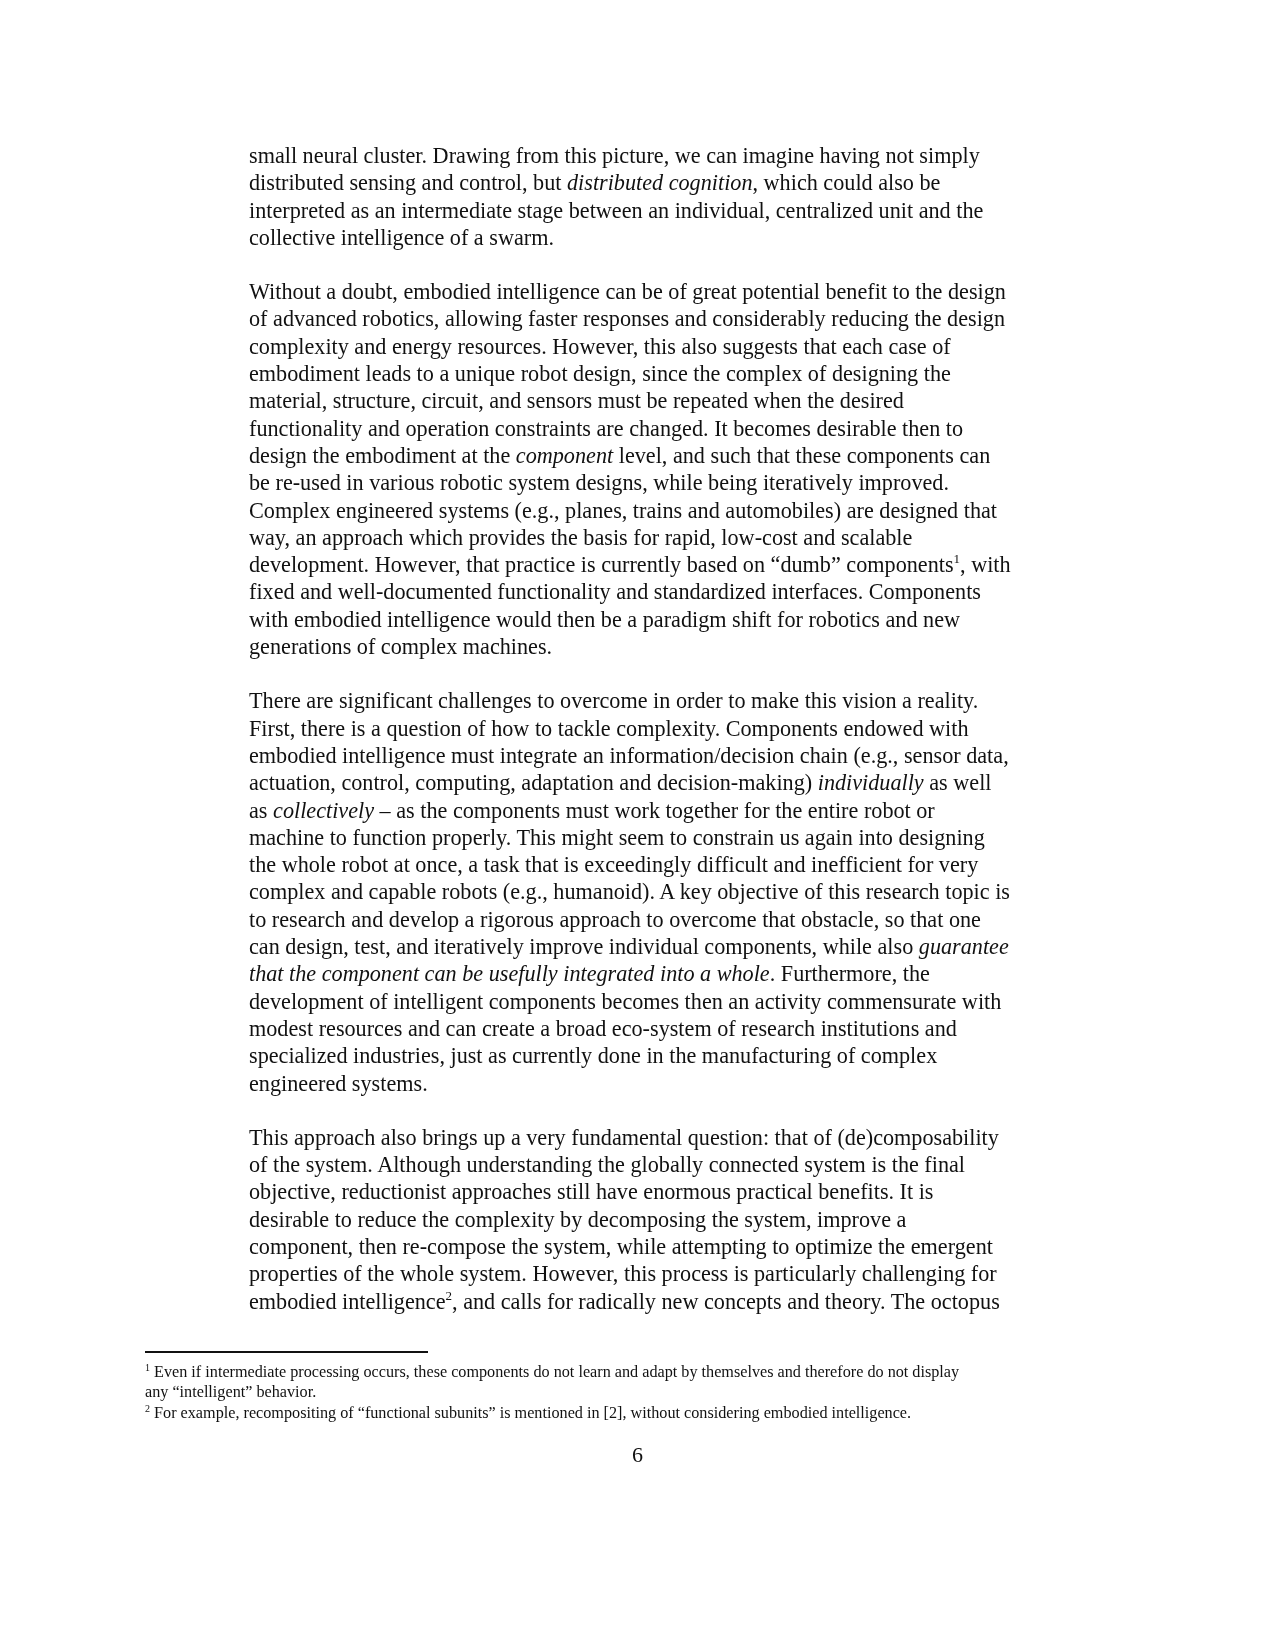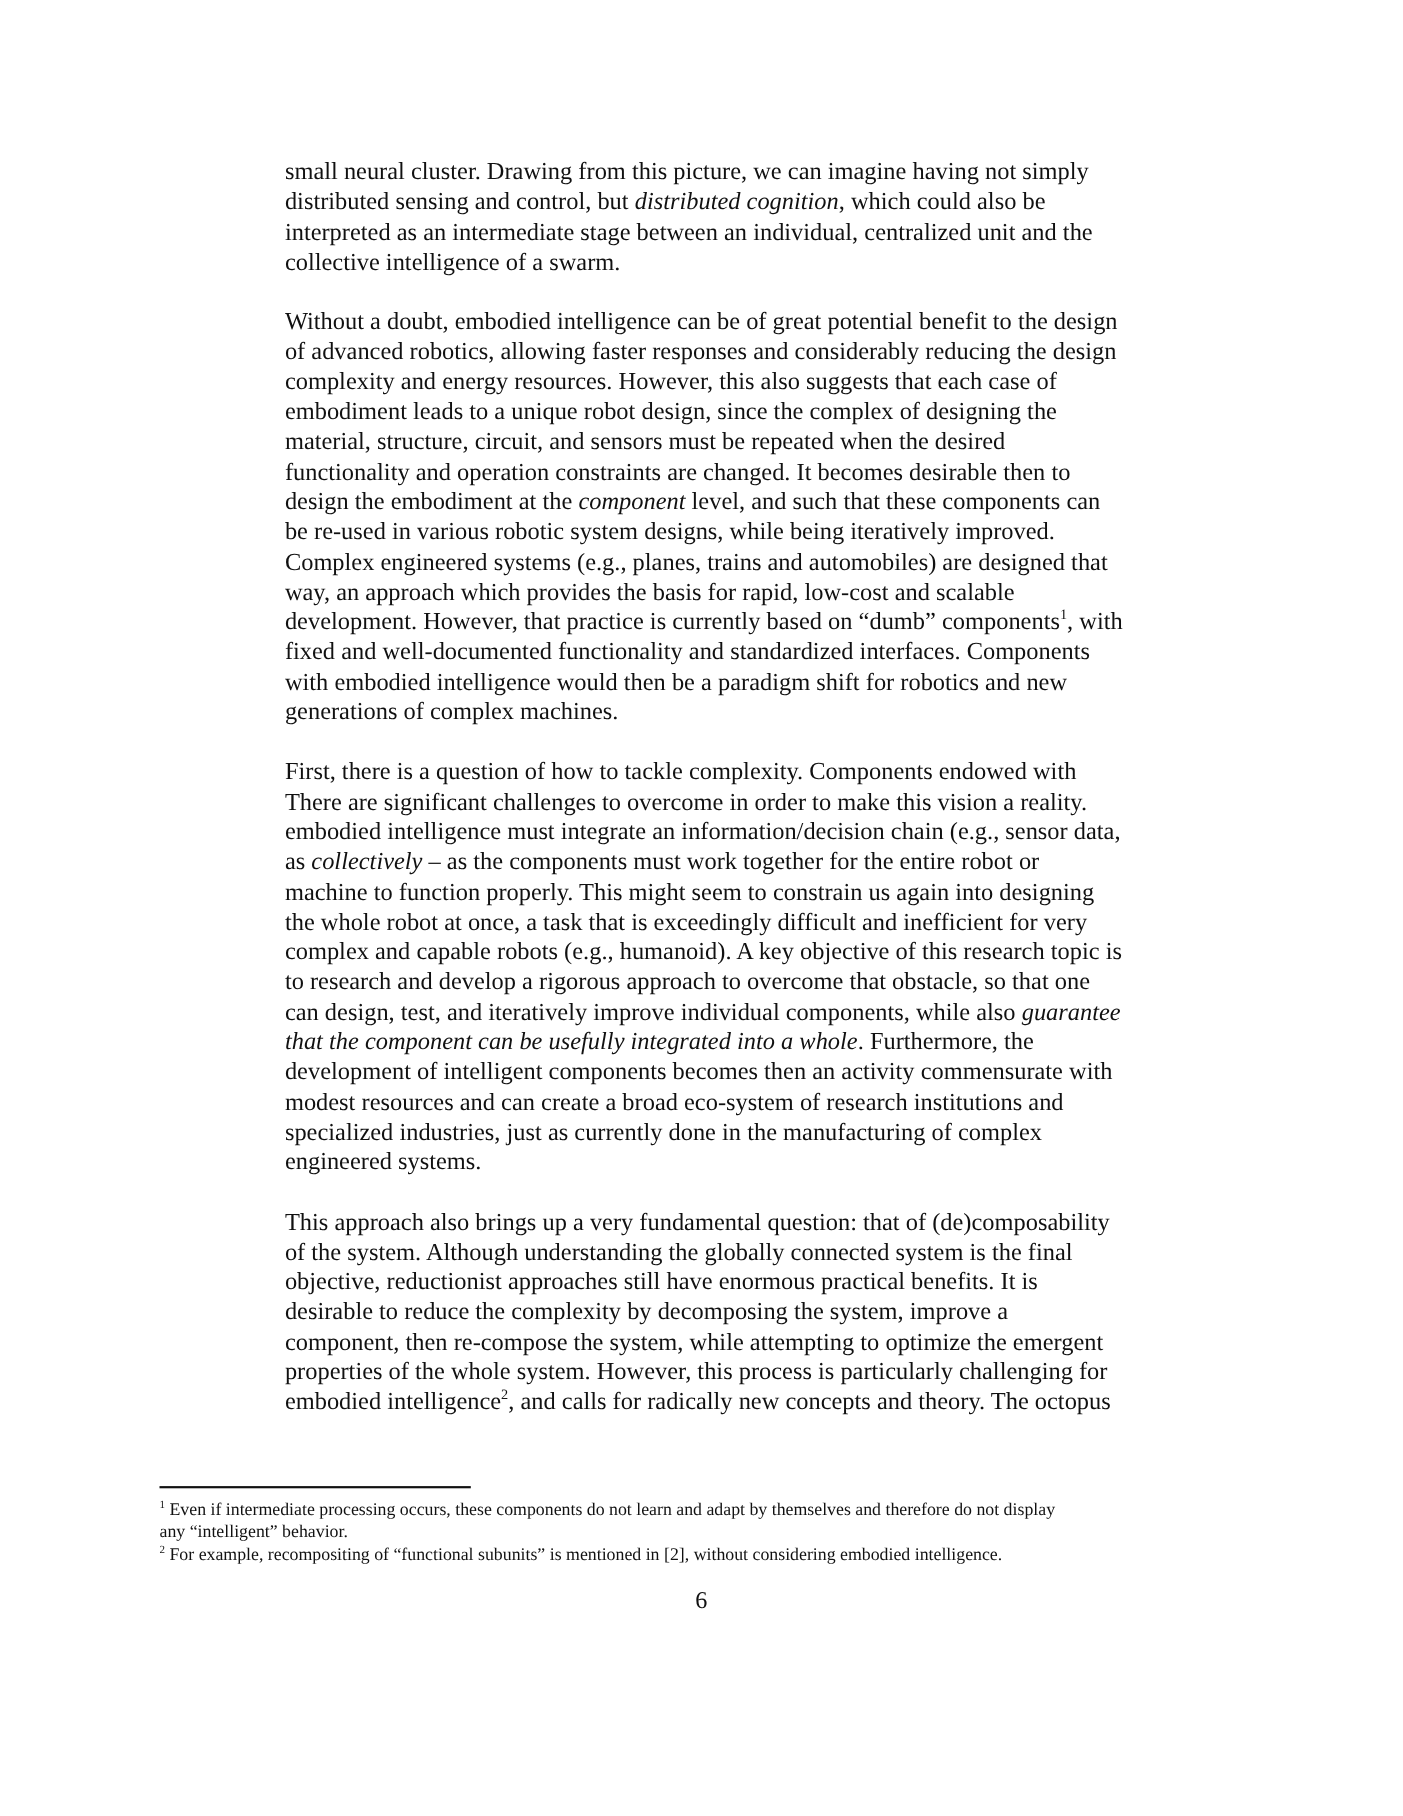--- a/index.html
+++ b/index.html
@@ -1,21 +1,21 @@
 <!DOCTYPE html>
 <html><head>
 <meta charset="utf-8">
 <style>
   html, body { margin: 0; padding: 0; background: #ffffff; }
   body { width: 1275px; height: 1651px; position: relative; overflow: hidden;
          font-family: "Liberation Serif", "DejaVu Serif", serif; color: #111; }
   .page { position: absolute; left: 0; top: 0; width: 1275px; height: 1651px; background: #fff; }
   .body-text { position: absolute; left: 249px; top: 142px; width: 830px; }
   .para { margin: 0 0 27px 0; }
-  .line { display: block; font-size: 22.2px; line-height: 27.3px; white-space: nowrap; margin-left: 10px; }
+  .line { display: block; font-size: 22.2px; line-height: 27.3px; white-space: nowrap; }
   .line i { font-style: italic; }
   sup { font-size: 13px; line-height: 0; vertical-align: 0; position: relative; top: -9px; }
   .fn-rule { position: absolute; left: 145px; top: 1351px; width: 283px; height: 2px; background: #111; }
   .footnotes { position: absolute; left: 145px; top: 1362px; width: 940px; }
   .fn-line { display: block; font-size: 16.2px; line-height: 20.4px; white-space: nowrap; }
   .fn-line sup { font-size: 10px; top: -6px; }
   .page-num { position: absolute; left: 0; width: 1275px; top: 1441px; text-align: center; font-size: 22px; line-height: 27px; }
 </style>
 </head>
 <body>
@@ -38,23 +38,24 @@
         <span class="line"><span>design the embodiment at the </span><i>component</i><span> level, and such that these components can</span></span>
         <span class="line"><span>be re-used in various robotic system designs, while being iteratively improved.</span></span>
         <span class="line"><span>Complex engineered systems (e.g., planes, trains and automobiles) are designed that</span></span>
         <span class="line"><span>way, an approach which provides the basis for rapid, low-cost and scalable</span></span>
         <span class="line"><span>development. However, that practice is currently based on “dumb” components</span><sup>1</sup><span>, with</span></span>
         <span class="line"><span>fixed and well-documented functionality and standardized interfaces. Components</span></span>
         <span class="line"><span>with embodied intelligence would then be a paradigm shift for robotics and new</span></span>
         <span class="line"><span>generations of complex machines.</span></span>
       </div>
       <div class="para">
+        <span class="line"><span>There are significant challenges to overcome in order to make this vision a reality.</span></span>
         <span class="line"><span>First, there is a question of how to tackle complexity. Components endowed with</span></span>
-        <span class="line"><span>There are significant challenges to overcome in order to make this vision a reality.</span></span>
         <span class="line"><span>embodied intelligence must integrate an information/decision chain (e.g., sensor data,</span></span>
+        <span class="line"><span>actuation, control, computing, adaptation and decision-making) </span><i>individually</i><span> as well</span></span>
         <span class="line"><span>as </span><i>collectively</i><span> – as the components must work together for the entire robot or</span></span>
         <span class="line"><span>machine to function properly. This might seem to constrain us again into designing</span></span>
         <span class="line"><span>the whole robot at once, a task that is exceedingly difficult and inefficient for very</span></span>
         <span class="line"><span>complex and capable robots (e.g., humanoid). A key objective of this research topic is</span></span>
         <span class="line"><span>to research and develop a rigorous approach to overcome that obstacle, so that one</span></span>
         <span class="line"><span>can design, test, and iteratively improve individual components, while also </span><i>guarantee</i></span>
         <span class="line"><i>that the component can be usefully integrated into a whole</i><span>. Furthermore, the</span></span>
         <span class="line"><span>development of intelligent components becomes then an activity commensurate with</span></span>
         <span class="line"><span>modest resources and can create a broad eco-system of research institutions and</span></span>
         <span class="line"><span>specialized industries, just as currently done in the manufacturing of complex</span></span>

